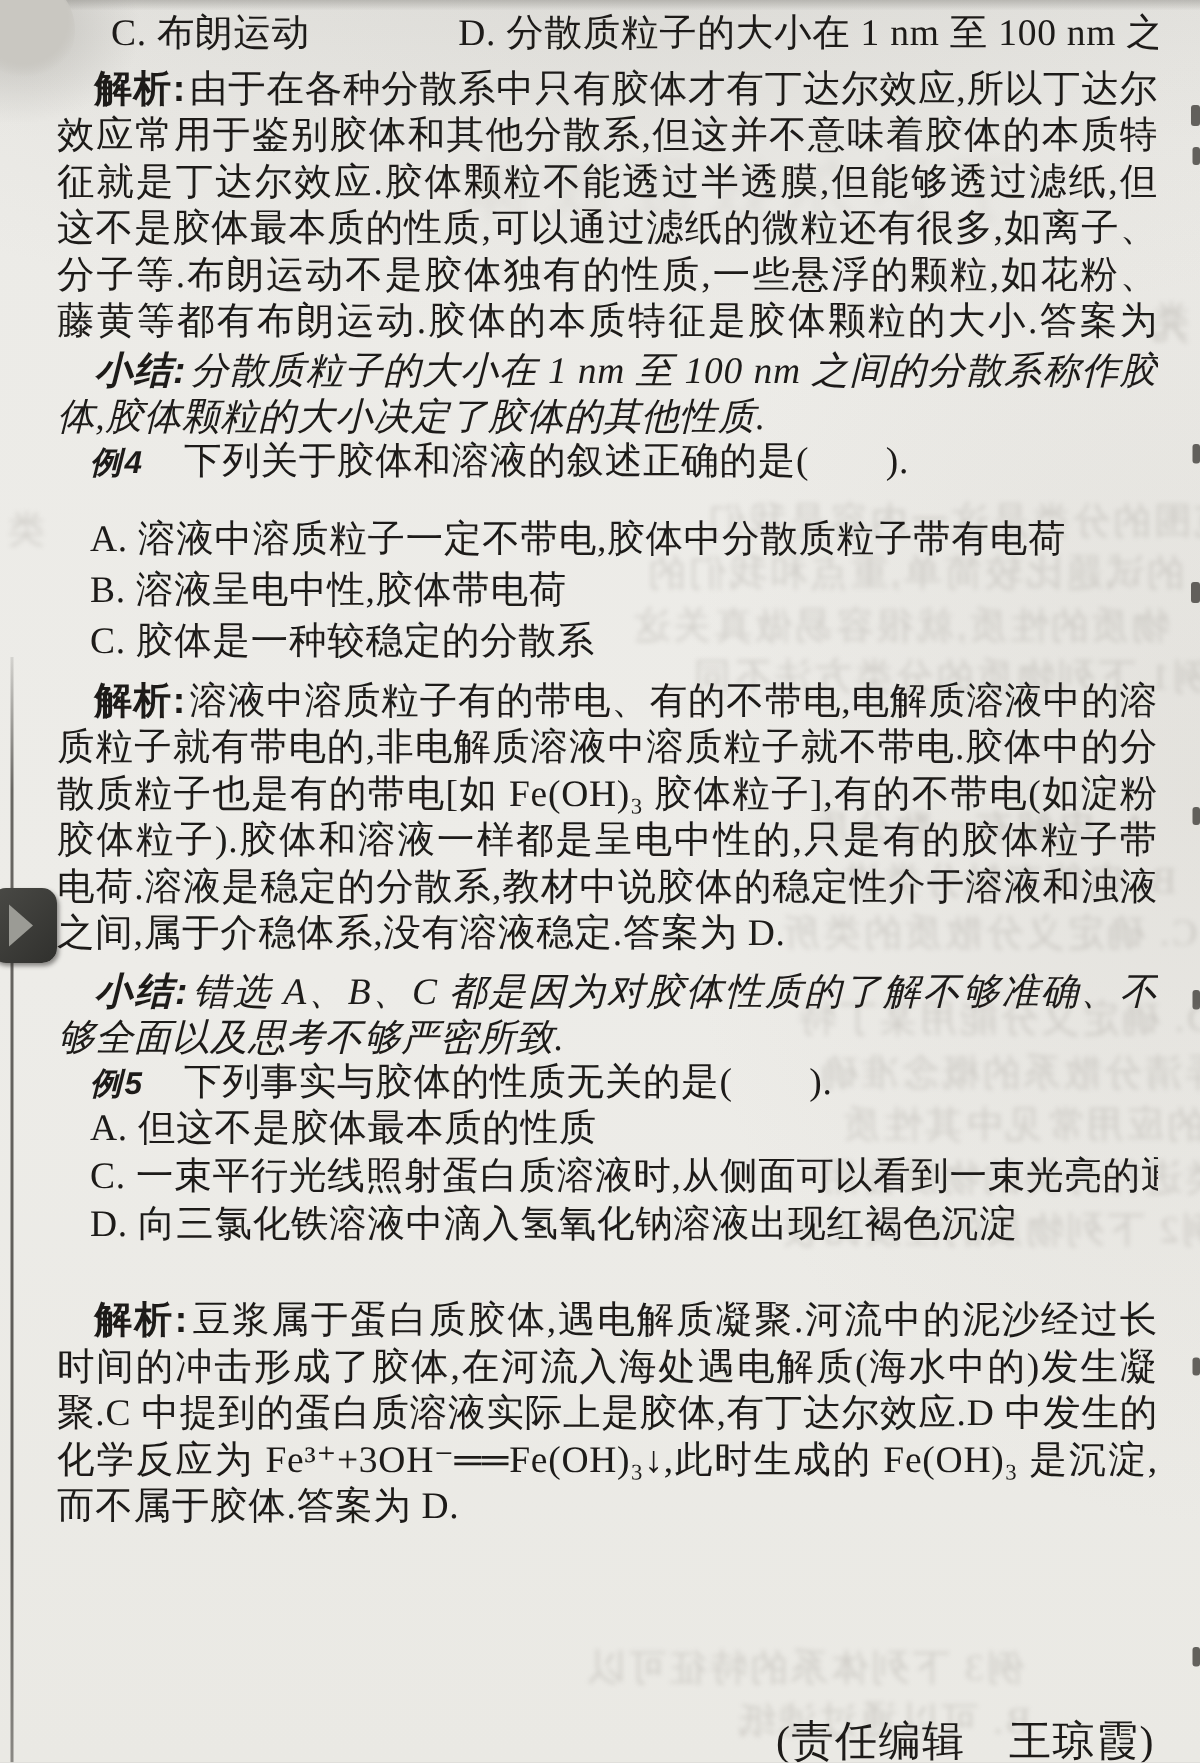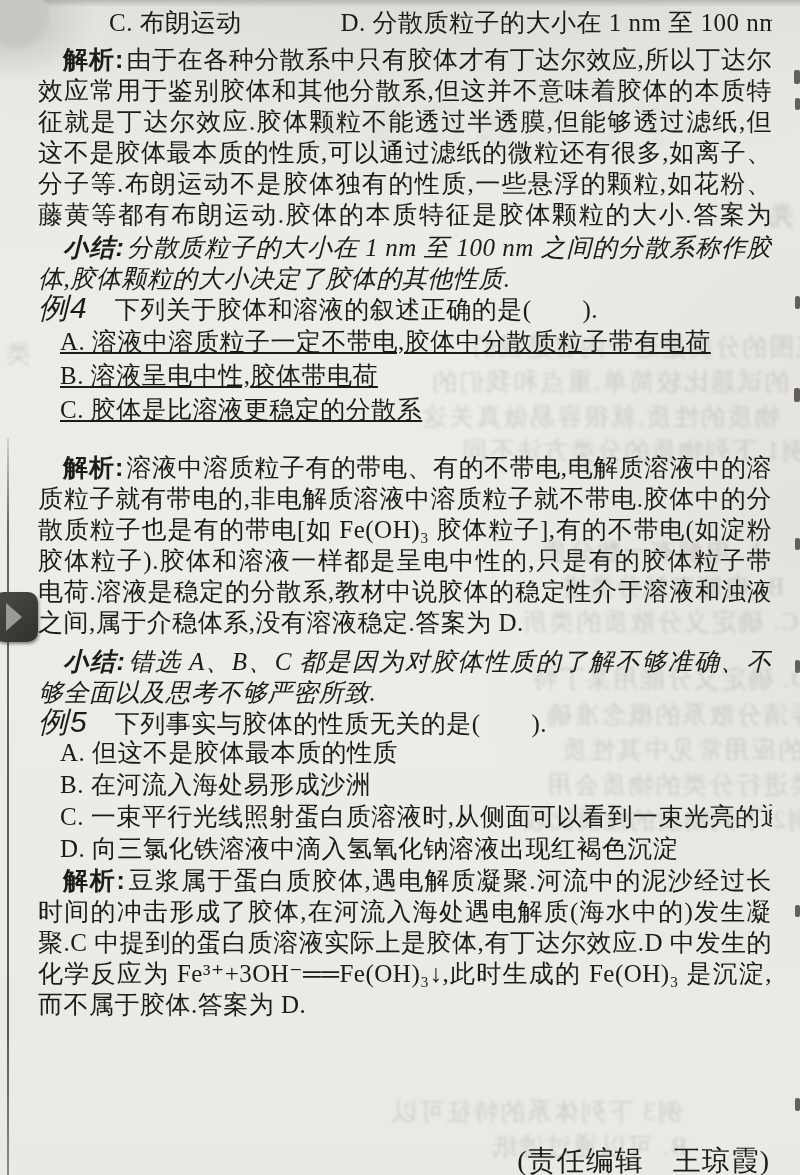--- a/index.html
+++ b/index.html
@@ -43,25 +43,25 @@
   
   .content{position:absolute;left:38px;top:0;width:734px;height:1175px;color:#1d1b19;}
   .blk{position:absolute;left:0;right:0;overflow:hidden;}
   .para{margin:0;font-size:25px;line-height:31px;text-align:justify;text-indent:25px;
     letter-spacing:.5px;}
   .label-bold{font-family:"Liberation Sans","DejaVu Sans",sans-serif;font-weight:700;
     font-style:normal;letter-spacing:1px;padding-right:2px;}
   .summary .para, .summary{font-style:italic;}
   .summary .label-bold{font-style:italic;}
   .topline{font-size:25px;line-height:30px;white-space:nowrap;letter-spacing:.5px;}
-  .topline .opt-c{margin-left:71px;font-family:Liberation Serif, serif;}
+  .topline .opt-c{margin-left:36px;font-family:Liberation Serif, serif;}
   .topline .opt-d{margin-left:92px;}
   .ex-heading{font-size:25px;line-height:30px;white-space:nowrap;letter-spacing:.5px;}
-  .ex-label{font-family:"Liberation Sans","DejaVu Sans",sans-serif;font-weight:400;
-    font-style:italic;font-size:30px;letter-spacing:2px;margin-right:26px;}
+  .ex-label{font-family:"Liberation Sans","DejaVu Sans",sans-serif;font-weight:700;
+    font-style:italic;font-size:21px;letter-spacing:2px;margin-left:22px;margin-right:26px;}
   .optline{font-size:25px;letter-spacing:.5px;margin-left:22px;white-space:nowrap;}
   .opts4 .optline{height:34px;line-height:34px;}
   .opts5 .optline{height:32px;line-height:32px;}
   .editor-line{position:absolute;right:2px;font-size:28px;letter-spacing:1px;white-space:nowrap;}
 </style>
 </head>
 <body>
 
 <div class="page">
 
@@ -110,38 +110,37 @@
       <p class="para"><b class="label-bold">解析:</b><span>由于在各种分散系中只有胶体才有丁达尔效应,所以丁达尔效应常用于鉴别胶体和其他分散系,但这并不意味着胶体的本质特征就是丁达尔效应.胶体颗粒不能透过半透膜,但能够透过滤纸,但这不是胶体最本质的性质,可以通过滤纸的微粒还有很多,如离子、分子等.布朗运动不是胶体独有的性质,一些悬浮的颗粒,如花粉、藤黄等都有布朗运动.胶体的本质特征是胶体颗粒的大小.答案为 D.</span></p>
     </div>
 
     <div class="blk summary" style="top:232px;height:63px;">
       <p class="para"><b class="label-bold">小结:</b><span>分散质粒子的大小在 1 nm 至 100 nm 之间的分散系称作胶体,胶体颗粒的大小决定了胶体的其他性质.</span></p>
     </div>
 
     <div class="blk ex-heading" style="top:293px;">
       <span class="ex-label">例4</span><span>下列关于胶体和溶液的叙述正确的是(　　).</span>
     </div>
-    <div class="blk opts4" style="top:325px;height:138px;text-decoration:underline;">
+    <div class="blk opts4" style="top:343px;height:138px;">
       <div class="optline">A. 溶液中溶质粒子一定不带电,胶体中分散质粒子带有电荷</div>
       <div class="optline">B. 溶液呈电中性,胶体带电荷</div>
-      <div class="optline">C. 胶体是比溶液更稳定的分散系</div>
+      <div class="optline">C. 胶体是一种较稳定的分散系</div>
     </div>
     <div class="blk summary" style="top:646px;height:63px;">
       <p class="para"><b class="label-bold">小结:</b><span>错选 A、B、C 都是因为对胶体性质的了解不够准确、不够全面以及思考不够严密所致.</span></p>
     </div>
     <div class="blk" style="top:452px;height:188px;">
       <p class="para"><b class="label-bold">解析:</b><span>溶液中溶质粒子有的带电、有的不带电,电解质溶液中的溶质粒子就有带电的,非电解质溶液中溶质粒子就不带电.胶体中的分散质粒子也是有的带电[如 Fe(OH)₃ 胶体粒子],有的不带电(如淀粉胶体粒子).胶体和溶液一样都是呈电中性的,只是有的胶体粒子带电荷.溶液是稳定的分散系,教材中说胶体的稳定性介于溶液和浊液之间,属于介稳体系,没有溶液稳定.答案为 D.</span></p>
     </div>
 
     <div class="blk ex-heading" style="top:707px;">
       <span class="ex-label">例5</span><span>下列事实与胶体的性质无关的是(　　).</span>
     </div>
     <div class="blk opts5" style="top:737px;height:130px;">
       <div class="optline">A. 但这不是胶体最本质的性质</div>
-      <div class="optline">B. 在河流入海处易形成沙洲</div>
       <div class="optline">C. 一束平行光线照射蛋白质溶液时,从侧面可以看到一束光亮的通路</div>
       <div class="optline">D. 向三氯化铁溶液中滴入氢氧化钠溶液出现红褐色沉淀</div>
     </div>
     <div class="blk" style="top:865px;height:157px;">
       <p class="para"><b class="label-bold">解析:</b><span>豆浆属于蛋白质胶体,遇电解质凝聚.河流中的泥沙经过长时间的冲击形成了胶体,在河流入海处遇电解质(海水中的)发生凝聚.C 中提到的蛋白质溶液实际上是胶体,有丁达尔效应.D 中发生的化学反应为 Fe³⁺+3OH⁻══Fe(OH)₃↓,此时生成的 Fe(OH)₃ 是沉淀,而不属于胶体.答案为 D.</span></p>
     </div>
 
     <div class="editor-line" style="top:1142px;">(责任编辑　王琼霞)</div>
 
   </div>

